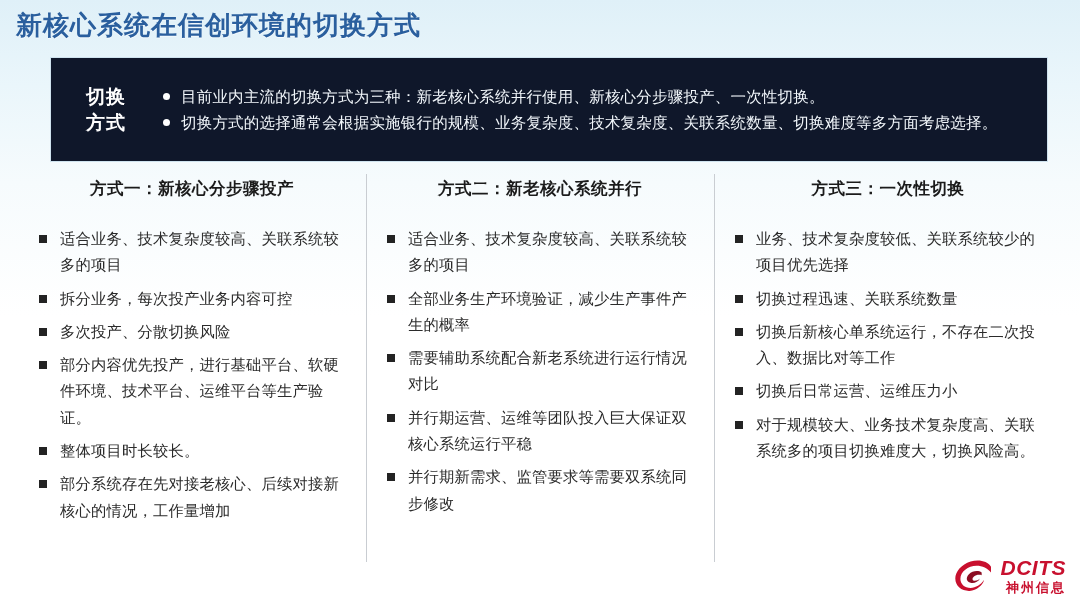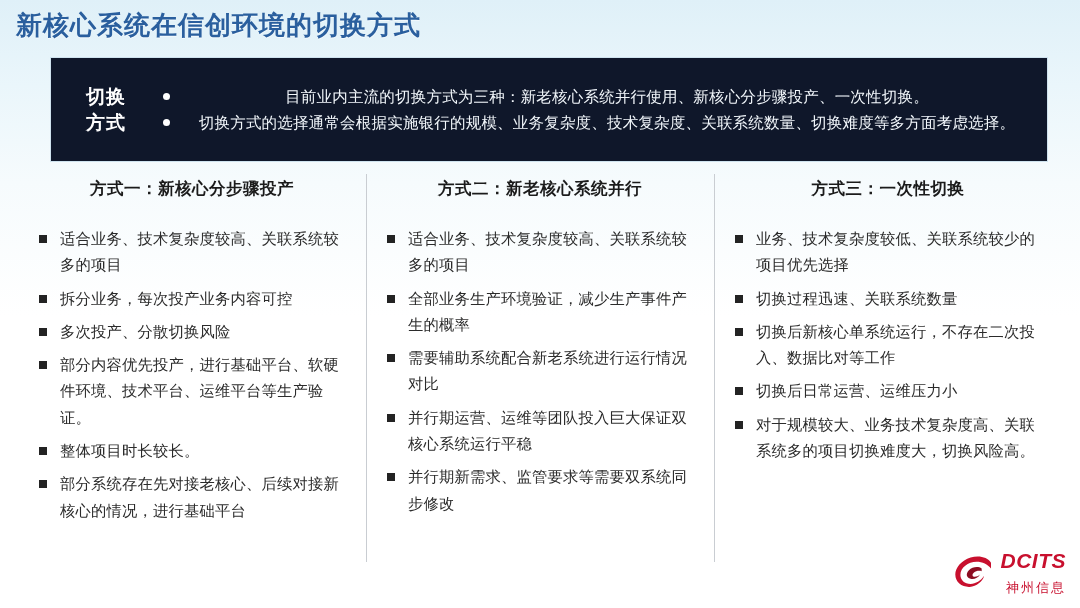--- a/index.html
+++ b/index.html
@@ -41,21 +41,20 @@
     color: #ffffff;
     font-size: 19px;
     font-weight: bold;
     line-height: 1.35;
     text-align: center;
     letter-spacing: 1px;
   }
   .banner-body {
     flex: 1 1 auto;
     padding-right: 14px;
-    text-align: center;
   }
   .banner-list { list-style: none; }
   .banner-list li {
     position: relative;
     color: #f2f7fb;
     font-size: 15.5px;
     line-height: 1.62;
     padding-left: 20px;
     letter-spacing: 0.2px;
   }
@@ -127,25 +126,25 @@
   .logo-en {
     font-size: 21px;
     font-weight: bold;
     font-style: italic;
     color: #c8102e;
     letter-spacing: 0.5px;
     display: block;
   }
   .logo-cn {
     font-size: 13px;
-    font-weight: normal;
+    font-weight: bold;
     color: #c8102e;
     letter-spacing: 2px;
     display: block;
-    margin-top: 10px;
+    margin-top: 3px;
   }
 </style>
 </head>
 <body>
 
 <div class="slide-title">新核心系统在信创环境的切换方式</div>
 
 <div class="banner">
   <div class="banner-label">
     <div>切换</div>
@@ -162,21 +161,21 @@
 <div class="columns">
 
   <div class="col">
     <div class="col-head">方式一：新核心分步骤投产</div>
     <ul class="col-list">
       <li>适合业务、技术复杂度较高、关联系统较多的项目</li>
       <li>拆分业务，每次投产业务内容可控</li>
       <li>多次投产、分散切换风险</li>
       <li>部分内容优先投产，进行基础平台、软硬件环境、技术平台、运维平台等生产验证。</li>
       <li>整体项目时长较长。</li>
-      <li>部分系统存在先对接老核心、后续对接新核心的情况，进行基础平台</li>
+      <li>部分系统存在先对接老核心、后续对接新核心的情况，工作量增加</li>
     </ul>
   </div>
 
   <div class="col">
     <div class="col-head">方式二：新老核心系统并行</div>
     <ul class="col-list">
       <li>适合业务、技术复杂度较高、关联系统较多的项目</li>
       <li>全部业务生产环境验证，减少生产事件产生的概率</li>
       <li>需要辅助系统配合新老系统进行运行情况对比</li>
       <li>并行期运营、运维等团队投入巨大保证双核心系统运行平稳</li>

